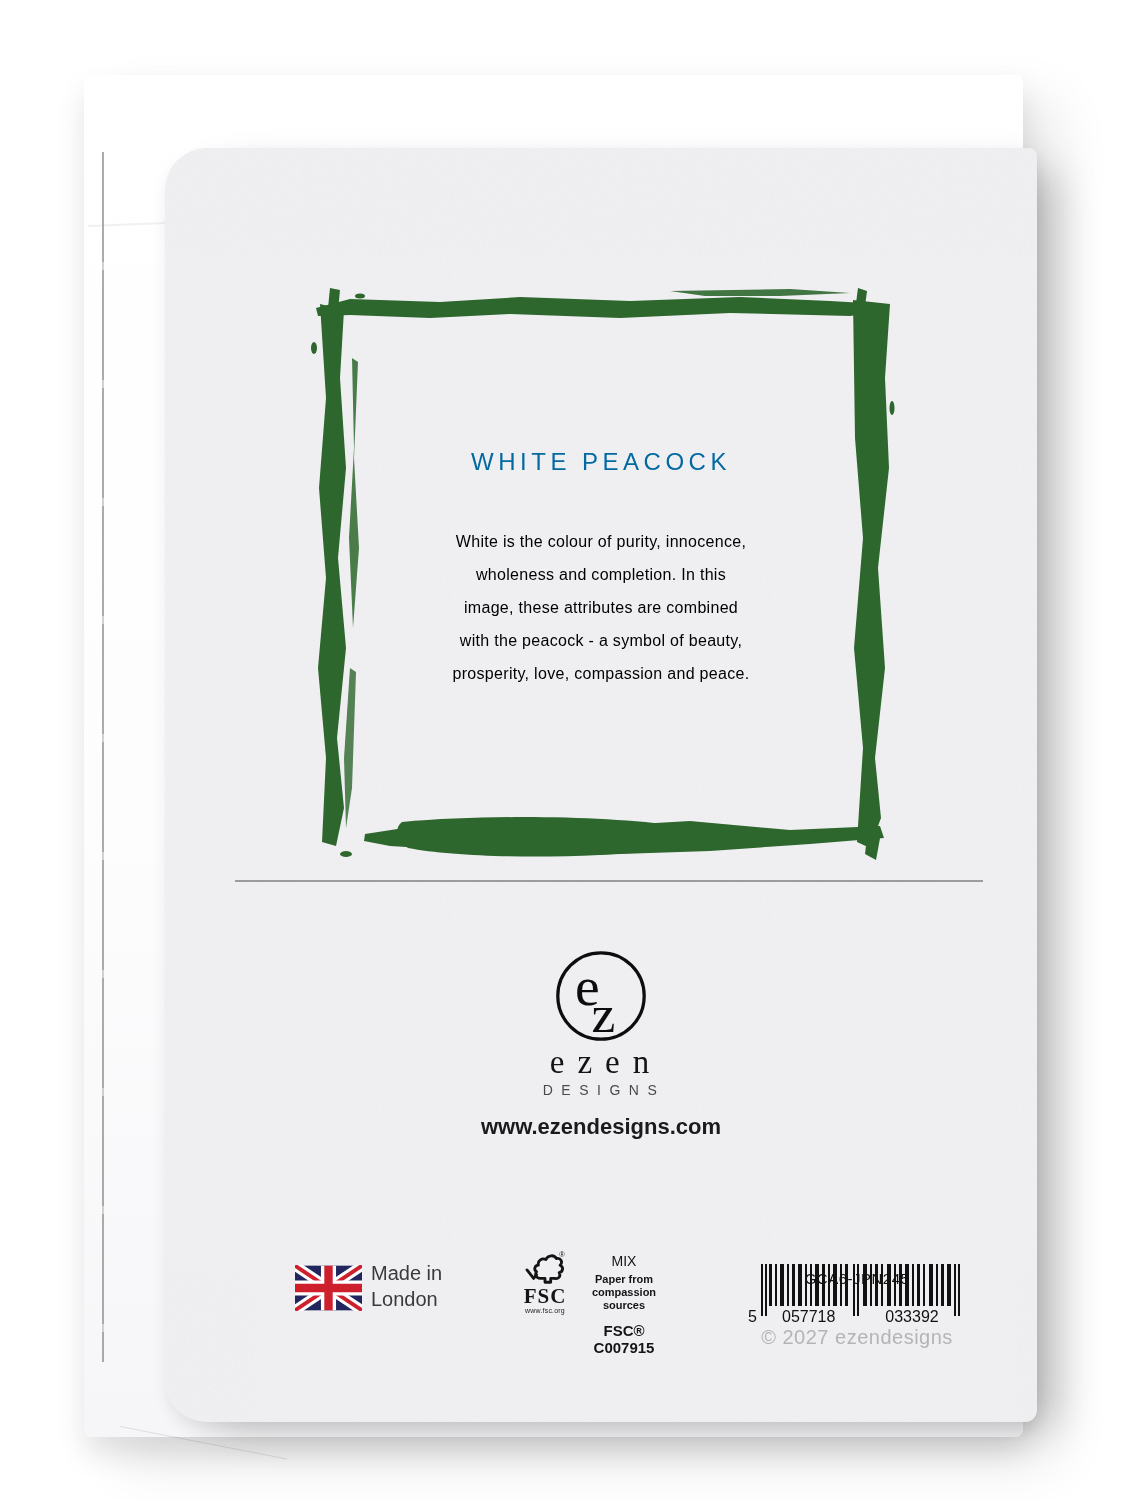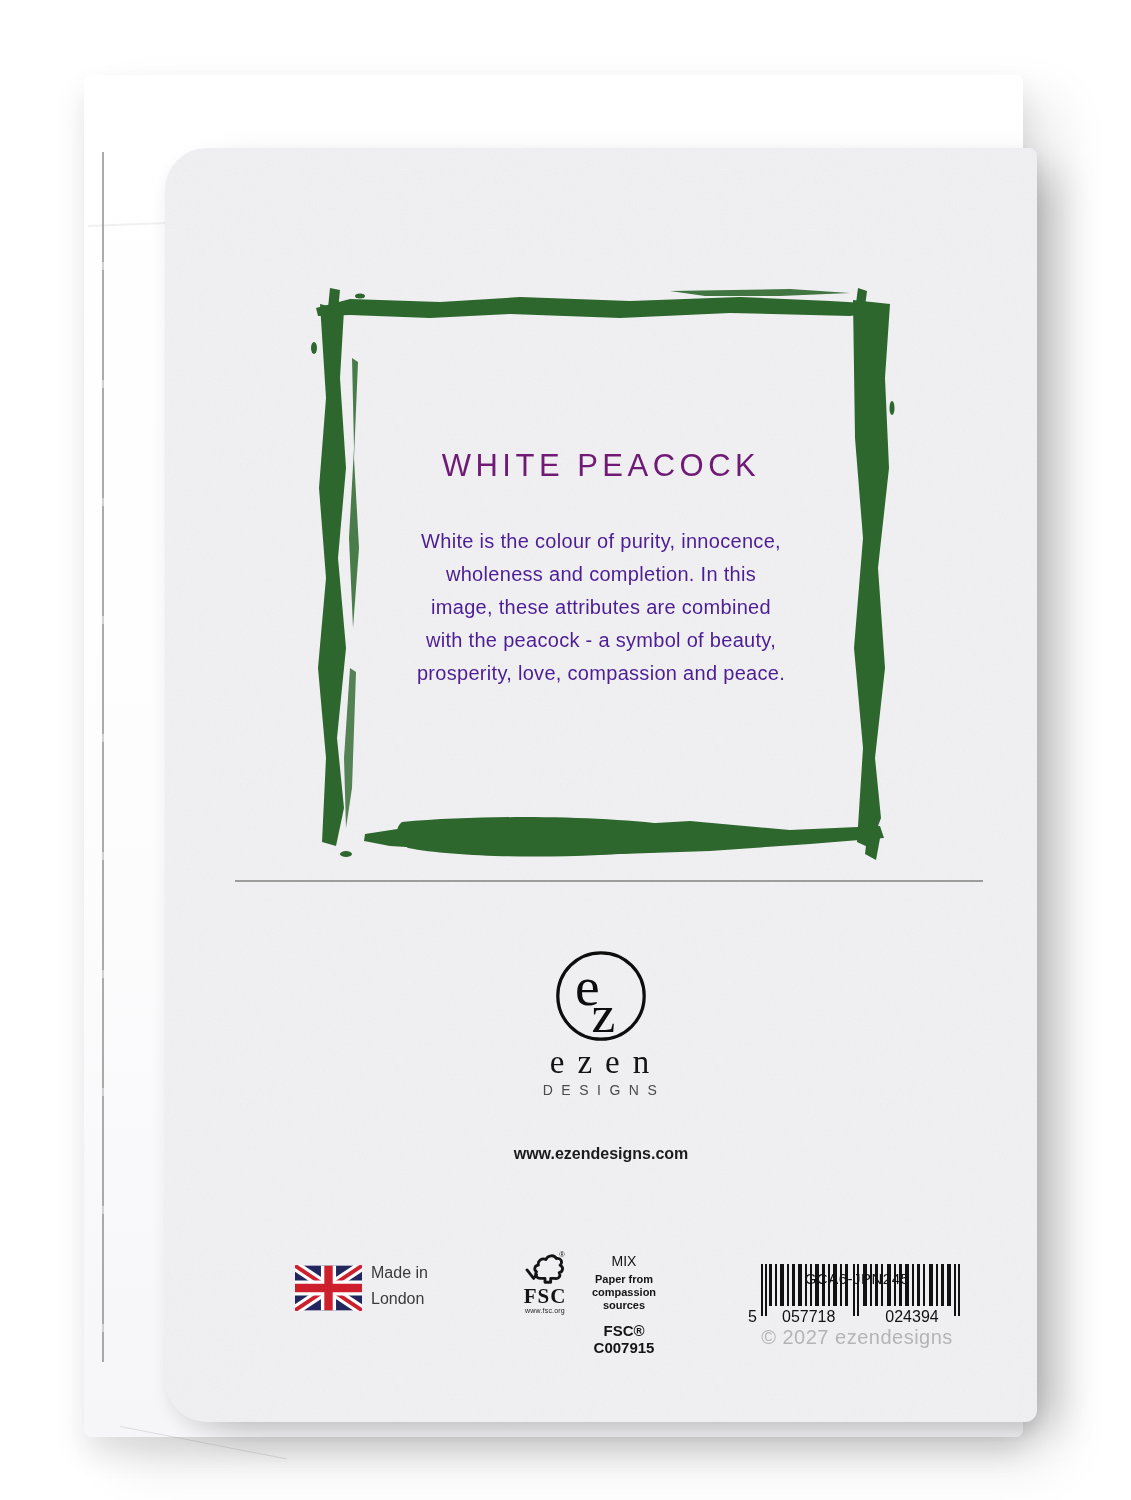--- a/index.html
+++ b/index.html
@@ -21,36 +21,36 @@
 
   
   .card{position:absolute;left:165px;top:148px;width:872px;height:1274px;
     background:#f1f1f4;border-radius:42px 8px 12px 42px;
     box-shadow:30px 14px 42px -10px rgba(0,0,0,0.22), 0 8px 16px rgba(0,0,0,0.07);}
   .texture{position:absolute;left:0;top:0;width:100%;height:100%;border-radius:inherit;pointer-events:none;}
 
   .frame{position:absolute;left:145px;top:140px;width:585px;height:572px;}
 
   .center-text{position:absolute;left:0;width:100%;text-align:center;}
-  .card-title{top:300px;font-size:31px;letter-spacing:4.5px;color:#701a75;font-weight:400;}
+  .card-title{top:300px;font-size:24px;letter-spacing:4.5px;color:#0369a1;font-weight:400;}
   .card-desc{position:absolute;top:377px;left:60px;right:60px;text-align:center;
-    font-size:20px;line-height:33px;color:#4c1d95;letter-spacing:.3px;white-space:pre-line;font-weight:400;}
+    font-size:16px;line-height:33px;color:#000000;letter-spacing:.3px;white-space:pre-line;font-weight:400;}
 
   .divider{position:absolute;top:732px;left:70px;width:748px;height:2px;background:#9c9c9c;}
 
   .logo-mark{position:absolute;top:800px;left:50%;transform:translateX(-50%);width:96px;height:96px;}
   .brand-name{top:896px;font-family:"Liberation Serif","DejaVu Serif",serif;
     font-size:33px;letter-spacing:13px;color:#141414;padding-left:10px;box-sizing:border-box;}
   .brand-sub{top:934px;font-size:14px;letter-spacing:8.5px;color:#4a4a4a;padding-left:6px;box-sizing:border-box;}
-  .brand-site{top:966px;font-size:16px;font-weight:700;color:#1b1b1b;margin-top:31px;}
+  .brand-site{top:966px;font-size:22px;font-weight:700;color:#1b1b1b;}
 
   
   .flag-wrap{position:absolute;left:130px;top:1117px;width:67px;height:46px;}
   .flag-wrap svg{width:100%;height:100%;display:block;}
-  .made-in{position:absolute;left:206px;top:1112px;font-size:16px;line-height:26px;
+  .made-in{position:absolute;left:206px;top:1112px;font-size:20px;line-height:26px;
     color:#3a3a3a;white-space:pre-line;}
 
   .fsc{position:absolute;left:355px;top:1102px;width:160px;height:72px;color:#141414;}
   .fsc-left{position:absolute;left:0;top:0;width:50px;text-align:center;}
   .fsc-left svg{width:42px;height:36px;display:block;margin:0 auto;}
   .fsc-acronym{font-family:"Liberation Serif","DejaVu Serif",serif;font-weight:700;
     font-size:21px;letter-spacing:1px;line-height:21px;}
   .fsc-url{font-size:7px;letter-spacing:.2px;color:#222;}
   .fsc-right{position:absolute;left:52px;top:3px;width:104px;text-align:center;}
   .fsc-mix{font-size:14px;font-weight:400;}
@@ -200,20 +200,20 @@
           <rect x="175" y="0" width="2" height="42"></rect>
             <rect x="180" y="0" width="3" height="42"></rect>
           <rect x="186" y="0" width="4" height="42"></rect>
           <rect x="193" y="0" width="2" height="52"></rect>
             <rect x="197" y="0" width="2" height="52"></rect>
         </g>
       </svg>
       <div class="barcode-digits">
         <span class="digit-lead">5</span>
         <span class="digits-left">057718</span>
-        <span class="digits-right">024394</span>
+        <span class="digits-right">033392</span>
       </div>
     </div>
 
     <div class="copyright">© 2027 ezendesigns</div>
 
   </div>
 </div>
 
 </body></html>

